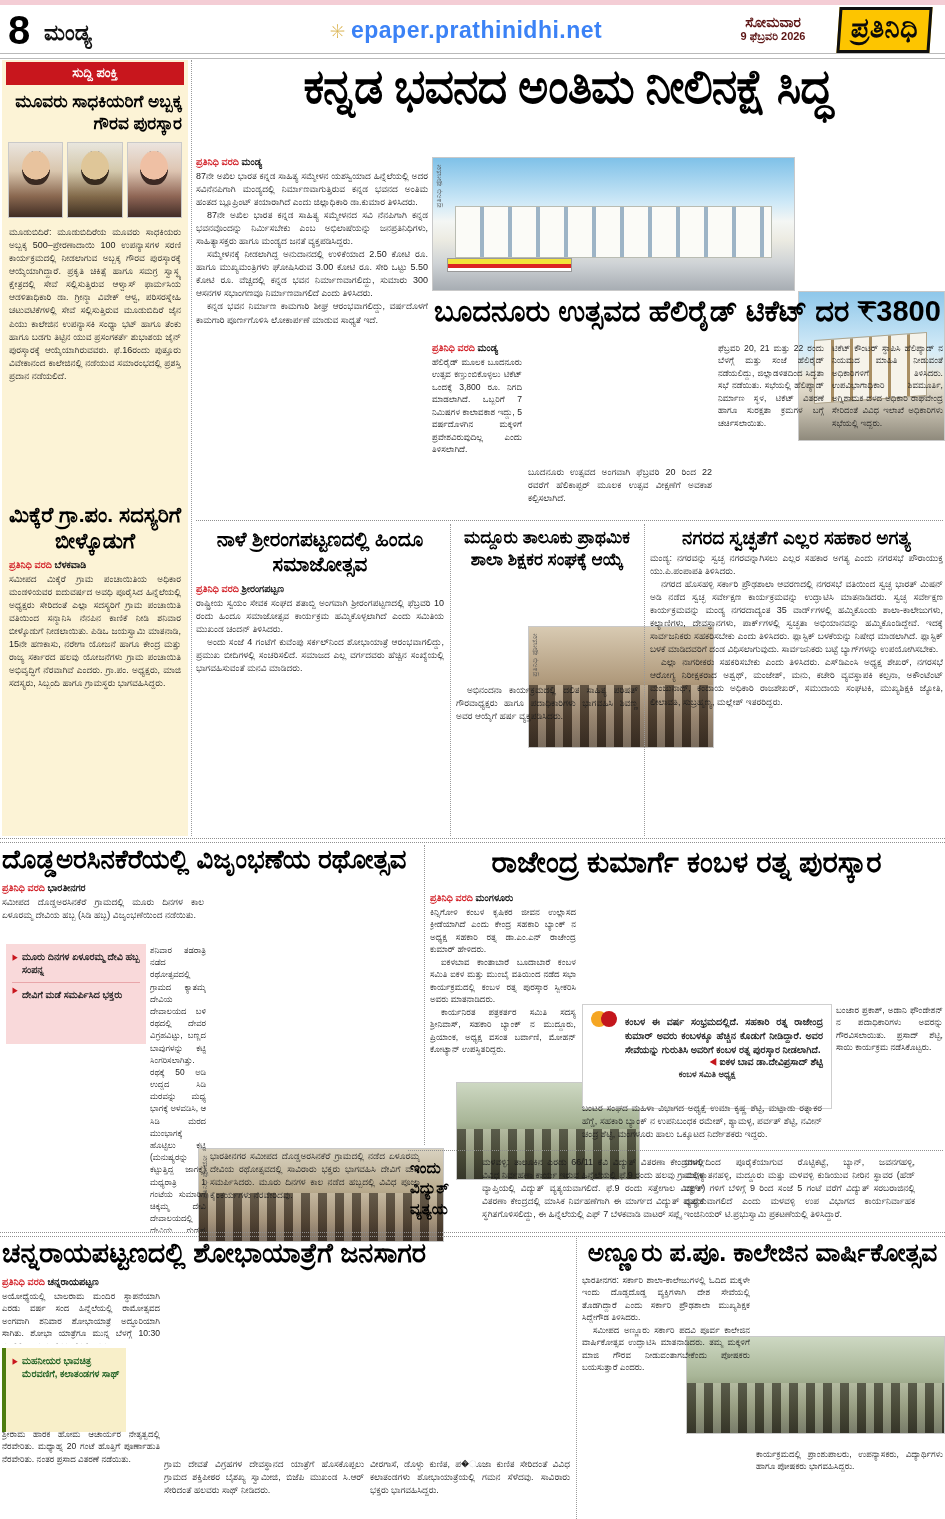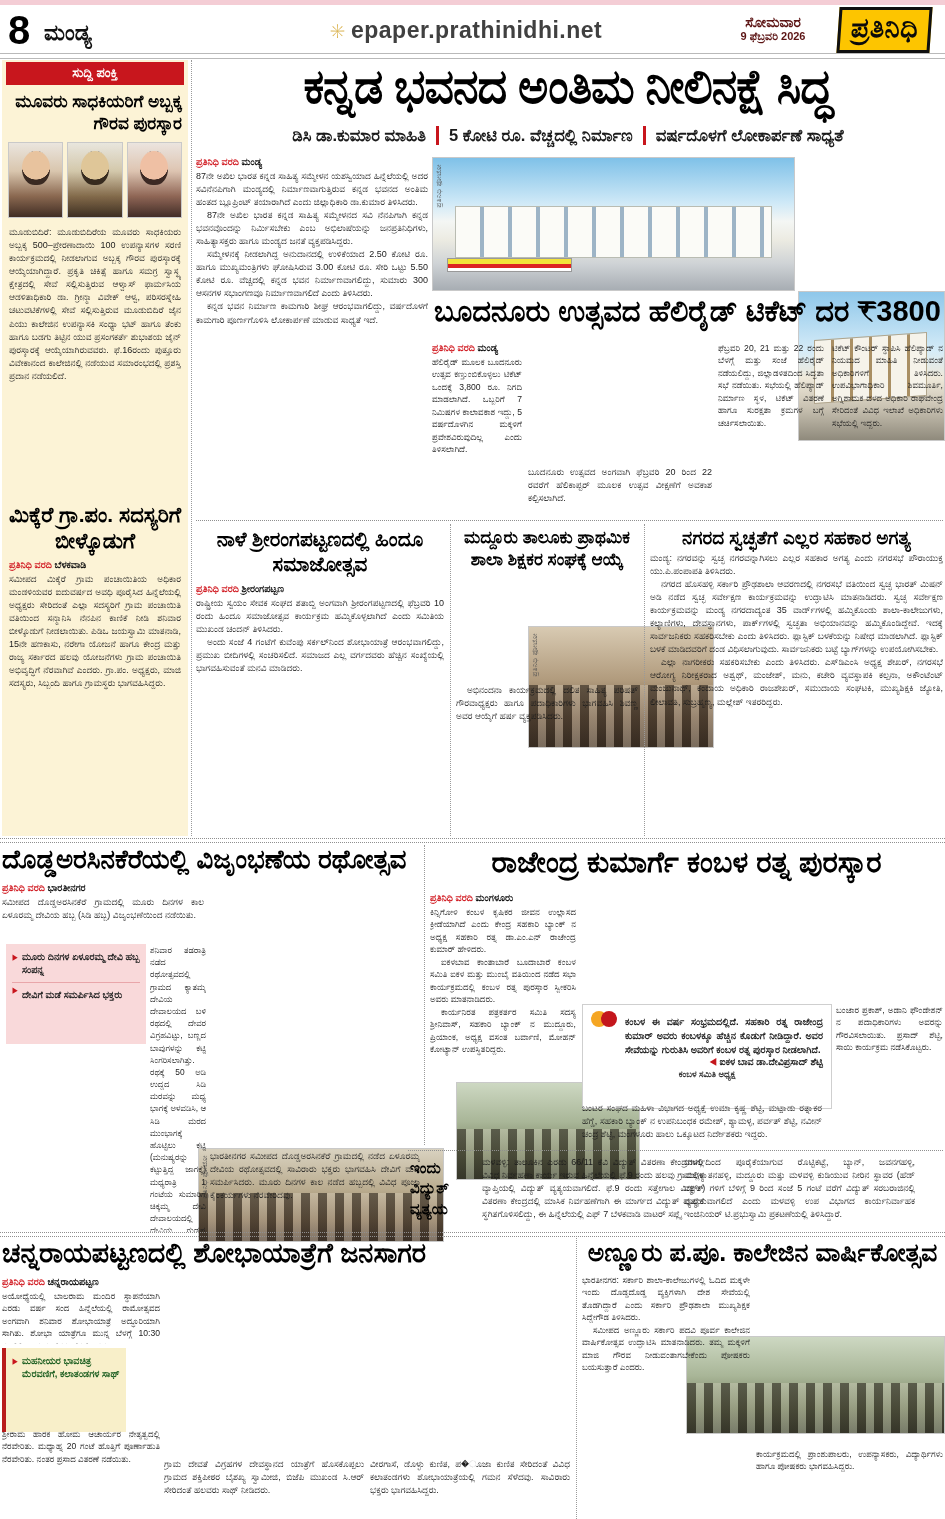--- a/index.html
+++ b/index.html
@@ -4,21 +4,21 @@
 <title>Prathinidhi ePaper - Mandya Page 8</title>
 <style>
   html,body{margin:0;padding:0;background:#e9e9e9;}
   .page{position:relative;width:945px;height:1519px;background:#ffffff;overflow:hidden;
         font-family:"Liberation Sans", sans-serif;color:#1b1b1b;}
   .abs{position:absolute;}
   .topstrip{left:0;top:0;width:945px;height:5px;background:#f4cdd5;}
   
   .pageno{font-size:40px;font-weight:800;color:#000;line-height:1;}
   .edition{font-size:22px;font-weight:800;color:#111;}
-  .site{font-size:23px;font-weight:700;color:#404040;letter-spacing:.5px;}
+  .site{font-size:23px;font-weight:700;color:#3b82f6;letter-spacing:.5px;}
   .spark{color:#d9b14b;font-size:20px;margin-right:6px;}
   .daydate{text-align:center;color:#5c1414;font-weight:800;line-height:1.15;}
   .daydate .d1{font-size:14px;}
   .daydate .d2{font-size:11px;}
   .masthead{background:#fdc500;border:3px solid #101010;color:#0b0b0b;font-weight:800;
             font-size:27px;padding:3px 10px 6px;transform:skewX(-4deg);letter-spacing:.5px;}
   .hrule{height:4px;border-top:1px solid #b9b9b9;border-bottom:1px solid #b9b9b9;}
   .hsep{border-top:1px dotted #8f8f8f;height:0;}
   .hsep2{height:3px;border-top:1px dotted #8f8f8f;border-bottom:1px dotted #8f8f8f;}
   .vsep{border-left:1px dotted #9a9a9a;width:0;}
@@ -33,21 +33,21 @@
   .hl{font-weight:800;color:#000;}
   .center{text-align:center;}
   
   .newsbox{background:#fcf3d6;}
   .banner{background:#c8161d;color:#fff;font-weight:800;font-size:13px;text-align:center;
           padding:3px 8px 4px;}
   .pinkbox{background:#f9d9da;padding:6px 6px;}
   .bullet{font-size:9.5px;font-weight:800;color:#222;line-height:1.4;position:relative;padding-left:10px;}
   .bullet::before{content:"▶";color:#c8161d;font-size:7px;position:absolute;left:0;top:3px;}
   .pinkbox .bullet+.bullet{border-top:1px solid #e9a6aa;margin-top:5px;padding-top:5px;}
-  .greenbox{background:#f8efc9;border-left:4px solid #b91c1c;padding:6px 6px;}
+  .greenbox{background:#f8efc9;border-left:4px solid #4d7c0f;padding:6px 6px;}
   .greenbox .bullet{color:#1c5e20;}
   .quotebox{border:1px solid #cfcfcf;background:#fff;padding:6px 8px 5px 8px;}
   .qicon{position:relative;width:30px;height:18px;}
   .qicon .c1,.qicon .c2{position:absolute;border-radius:50%;width:16px;height:16px;top:0;}
   .qicon .c1{left:0;background:#f5a623;}
   .qicon .c2{left:10px;background:#c4161c;}
   .qtext{font-size:9.5px;font-weight:700;text-align:justify;line-height:1.45;color:#222;}
   .qattr{font-size:9.5px;font-weight:800;text-align:right;line-height:1.3;}
   .qattr .arr{color:#c4161c;font-size:9px;}
   .qrole{font-size:8.5px;font-weight:700;text-align:center;color:#333;}
@@ -115,27 +115,20 @@
     <div class="byline" style="margin:4px 7px 0;">
       <span class="bl">ಪ್ರತಿನಿಧಿ ವರದಿ</span> <span class="place">ಬೆಳಕವಾಡಿ</span>
     </div>
     <div class="body-txt" style="margin:3px 7px 0;height:268px;">
       <p class="noind">ಸಮೀಪದ ಮಿಕ್ಕೆರೆ ಗ್ರಾಮ ಪಂಚಾಯಿತಿಯ ಅಧಿಕಾರ ಮಂಡಳಿಯವರ ಐದುವರ್ಷದ ಅವಧಿ ಪೂರೈಸಿದ ಹಿನ್ನೆಲೆಯಲ್ಲಿ ಅಧ್ಯಕ್ಷರು ಸೇರಿದಂತೆ ಎಲ್ಲಾ ಸದಸ್ಯರಿಗೆ ಗ್ರಾಮ ಪಂಚಾಯಿತಿ ವತಿಯಿಂದ ಸನ್ಮಾನಿಸಿ ನೆನಪಿನ ಕಾಣಿಕೆ ನೀಡಿ ಶನಿವಾರ ಬೀಳ್ಕೊಡುಗೆ ನೀಡಲಾಯಿತು. ಪಿಡಿಒ ಜಯಸ್ವಾಮಿ ಮಾತನಾಡಿ, 15ನೇ ಹಣಕಾಸು, ನರೇಗಾ ಯೋಜನೆ ಹಾಗೂ ಕೇಂದ್ರ ಮತ್ತು ರಾಜ್ಯ ಸರ್ಕಾರದ ಹಲವು ಯೋಜನೆಗಳು ಗ್ರಾಮ ಪಂಚಾಯಿತಿ ಅಭಿವೃದ್ಧಿಗೆ ನೆರವಾಗಿವೆ ಎಂದರು. ಗ್ರಾ.ಪಂ. ಅಧ್ಯಕ್ಷರು, ಮಾಜಿ ಸದಸ್ಯರು, ಸಿಬ್ಬಂದಿ ಹಾಗೂ ಗ್ರಾಮಸ್ಥರು ಭಾಗವಹಿಸಿದ್ದರು.</p>
     </div>
   </div>
   <div class="abs vsep" style="left:191px;top:60px;height:776px;"></div>
 
   <div class="abs hl lead-hl center" style="left:194px;top:62px;width:748px;">ಕನ್ನಡ ಭವನದ ಅಂತಿಮ ನೀಲಿನಕ್ಷೆ ಸಿದ್ಧ</div>
-  <div class="abs subhead" style="left:194px;top:126px;width:748px;">
-    <span>ಡಿಸಿ ಡಾ.ಕುಮಾರ ಮಾಹಿತಿ</span>
-    <span class="pipe"></span>
-    <span>5 ಕೋಟಿ ರೂ. ವೆಚ್ಚದಲ್ಲಿ ನಿರ್ಮಾಣ</span>
-    <span class="pipe"></span>
-    <span>ವರ್ಷದೊಳಗೆ ಲೋಕಾರ್ಪಣೆ ಸಾಧ್ಯತೆ</span>
-  </div>
 
   <div class="abs" style="left:196px;top:156px;width:232px;">
     <div class="byline"><span class="bl">ಪ್ರತಿನಿಧಿ ವರದಿ</span> <span class="place">ಮಂಡ್ಯ</span></div>
   </div>
   <div class="abs body-txt" style="left:196px;top:170px;width:232px;height:348px;">
     <p class="noind">87ನೇ ಅಖಿಲ ಭಾರತ ಕನ್ನಡ ಸಾಹಿತ್ಯ ಸಮ್ಮೇಳನ ಯಶಸ್ವಿಯಾದ ಹಿನ್ನೆಲೆಯಲ್ಲಿ ಅದರ ಸವಿನೆನಪಿಗಾಗಿ ಮಂಡ್ಯದಲ್ಲಿ ನಿರ್ಮಾಣವಾಗುತ್ತಿರುವ ಕನ್ನಡ ಭವನದ ಅಂತಿಮ ಹಂತದ ಬ್ಲೂಪ್ರಿಂಟ್ ತಯಾರಾಗಿದೆ ಎಂದು ಜಿಲ್ಲಾಧಿಕಾರಿ ಡಾ.ಕುಮಾರ ತಿಳಿಸಿದರು.</p>
     <p>87ನೇ ಅಖಿಲ ಭಾರತ ಕನ್ನಡ ಸಾಹಿತ್ಯ ಸಮ್ಮೇಳನದ ಸವಿ ನೆನಪಿಗಾಗಿ ಕನ್ನಡ ಭವನವೊಂದನ್ನು ನಿರ್ಮಿಸಬೇಕು ಎಂಬ ಅಭಿಲಾಷೆಯನ್ನು ಜನಪ್ರತಿನಿಧಿಗಳು, ಸಾಹಿತ್ಯಾಸಕ್ತರು ಹಾಗೂ ಮಂಡ್ಯದ ಜನತೆ ವ್ಯಕ್ತಪಡಿಸಿದ್ದರು.</p>
     <p>ಸಮ್ಮೇಳನಕ್ಕೆ ನೀಡಲಾಗಿದ್ದ ಅನುದಾನದಲ್ಲಿ ಉಳಿಕೆಯಾದ 2.50 ಕೋಟಿ ರೂ. ಹಾಗೂ ಮುಖ್ಯಮಂತ್ರಿಗಳು ಘೋಷಿಸಿರುವ 3.00 ಕೋಟಿ ರೂ. ಸೇರಿ ಒಟ್ಟು 5.50 ಕೋಟಿ ರೂ. ವೆಚ್ಚದಲ್ಲಿ ಕನ್ನಡ ಭವನ ನಿರ್ಮಾಣವಾಗಲಿದ್ದು, ಸುಮಾರು 300 ಆಸನಗಳ ಸಭಾಂಗಣವೂ ನಿರ್ಮಾಣವಾಗಲಿದೆ ಎಂದು ತಿಳಿಸಿದರು.</p>
     <p>ಕನ್ನಡ ಭವನ ನಿರ್ಮಾಣ ಕಾಮಗಾರಿ ಶೀಘ್ರ ಆರಂಭವಾಗಲಿದ್ದು, ವರ್ಷದೊಳಗೆ ಕಾಮಗಾರಿ ಪೂರ್ಣಗೊಳಿಸಿ ಲೋಕಾರ್ಪಣೆ ಮಾಡುವ ಸಾಧ್ಯತೆ ಇದೆ.</p>
   </div>

